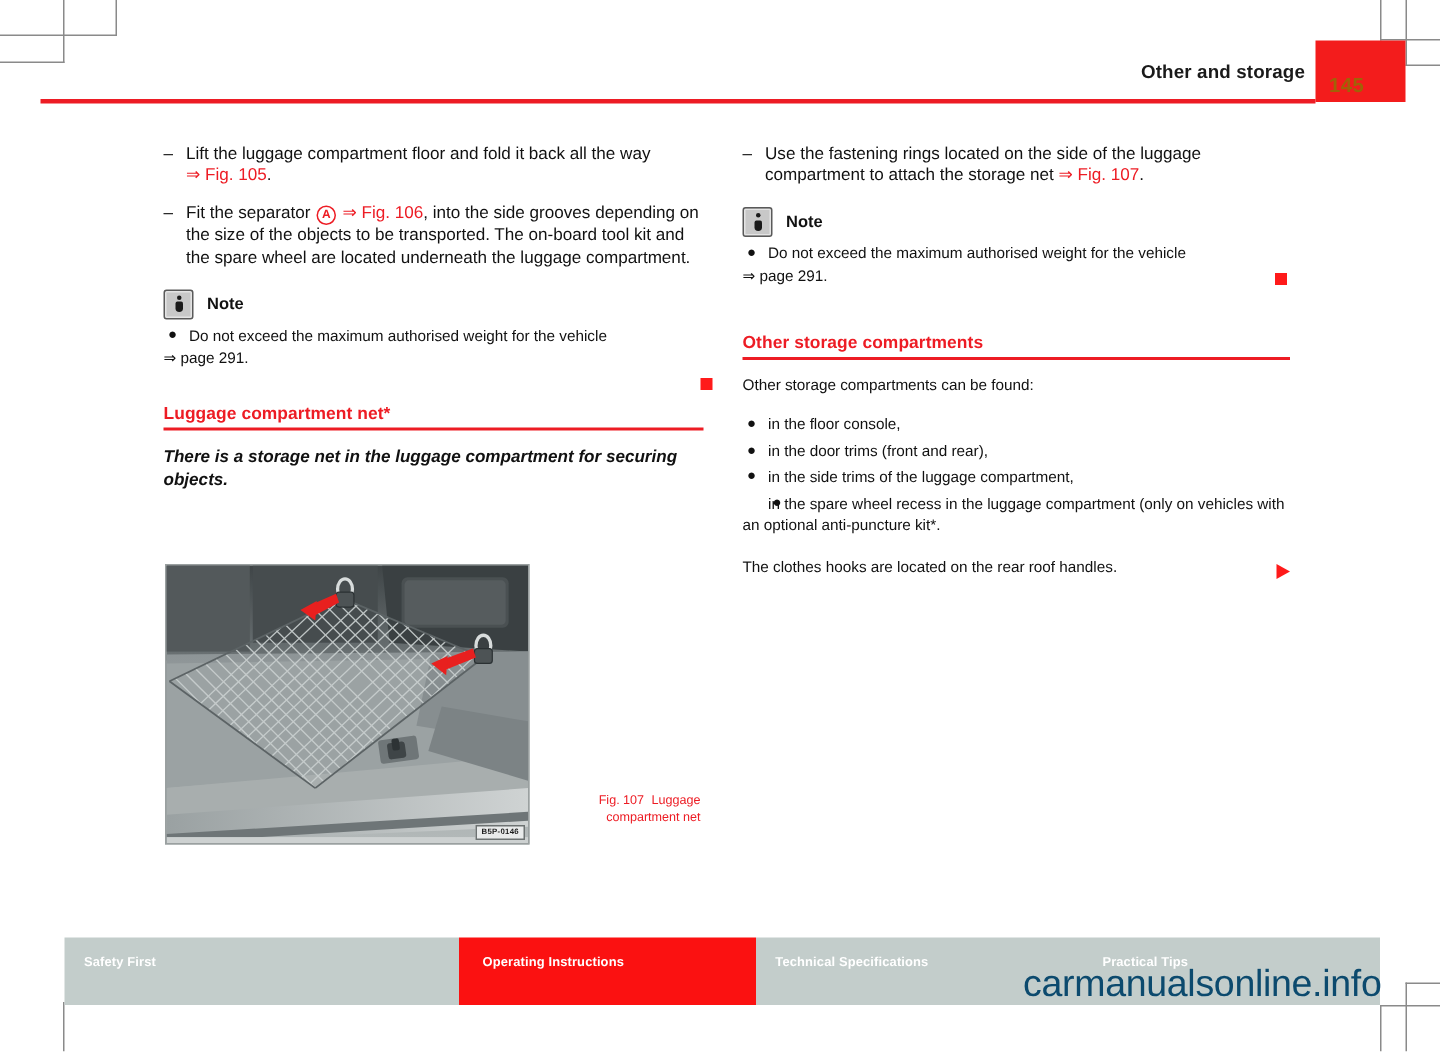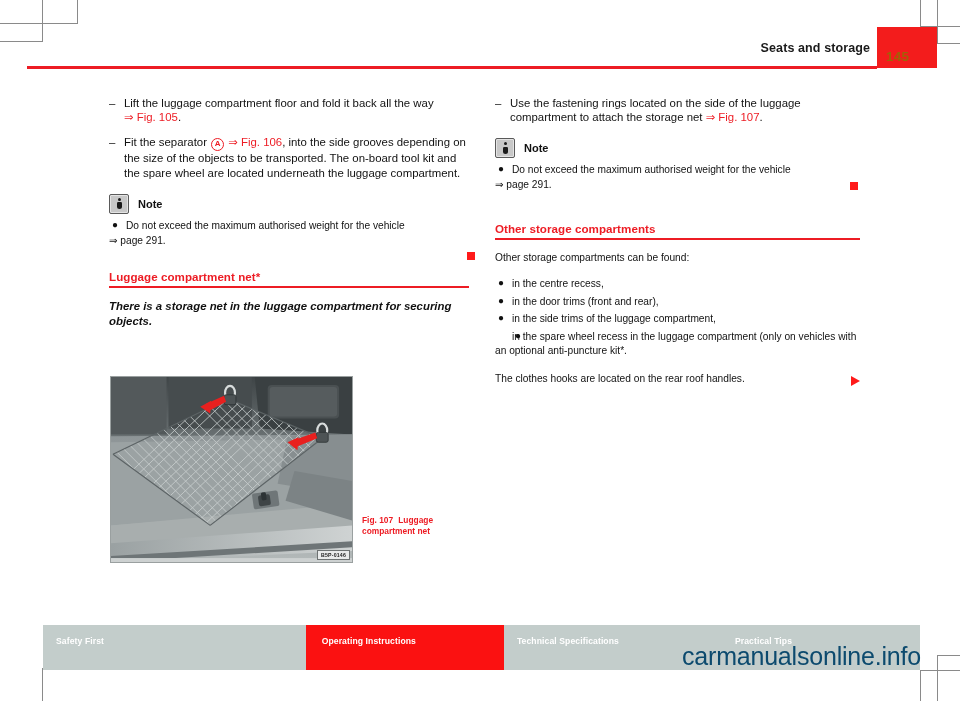--- a/index.html
+++ b/index.html
@@ -192,26 +192,27 @@
     border: 1px solid #6d7272;
     font-size: 5.2px;
     font-weight: bold;
     color: #1c1c1c;
     padding: 1px 3px;
     letter-spacing: .2px;
     font-family: "Liberation Sans", sans-serif;
   }
   #figure-caption {
     position: absolute;
-    left: 362px; top: 515px;
+    left: 362px; top: 528px;
     width: 105px;
     font-size: 8.4px;
-    font-weight: bold;
+    font-weight: normal;
     line-height: 10.5px;
     color: #ed1c24;
+    text-align: right;
   }
   #figure-caption .cap-num { margin-right: 5px; }
 
   
   #footer-nav {
     position: absolute;
     left: 43px; top: 625px;
     width: 877px; height: 45px;
     display: flex;
   }
@@ -254,21 +255,21 @@
 <div class="cropmark" style="left:937px; top:43px; width:23px; height:1px;"></div>
 
 <div class="cropmark" style="left:920px; top:670px; width:40px; height:1px;"></div>
 <div class="cropmark" style="left:920px; top:670px; width:1px; height:31px;"></div>
 <div class="cropmark" style="left:937px; top:655px; width:23px; height:1px;"></div>
 <div class="cropmark" style="left:937px; top:655px; width:1px; height:46px;"></div>
 
 <div class="cropmark" style="left:42px; top:668px; width:1px; height:33px;"></div>
 
 <div id="header-rule"></div>
-<div id="page-title">Seats and storage</div>
+<div id="page-title">Other and storage</div>
 <div id="page-number-block"></div>
 <div id="page-number">145</div>
 
 <div class="column" id="left-column">
 
   <div class="dash-item">
     <span class="dash">–</span><span>Lift the luggage compartment floor and fold it back all the way </span><span class="arrow-ref">⇒ Fig. 105</span><span>.</span>
   </div>
 
   <div class="dash-item">
@@ -429,21 +430,21 @@
     <span class="bullet">●</span><span>Do not exceed the maximum authorised weight for the vehicle</span>
   </div>
   <div class="plain" style="margin-top:-4px;">⇒ page 291.</div>
 
   <div class="section" style="margin-top:30px;">
     <div class="section-title">Other storage compartments</div>
     <div class="section-rule"></div>
     <div class="plain" style="margin-bottom:12px;">Other storage compartments can be found:</div>
 
     <div class="bullet-item tight">
-      <span class="bullet">●</span><span>in the centre recess,</span>
+      <span class="bullet">●</span><span>in the floor console,</span>
     </div>
     <div class="bullet-item tight">
       <span class="bullet">●</span><span>in the door trims (front and rear),</span>
     </div>
     <div class="bullet-item tight">
       <span class="bullet">●</span><span>in the side trims of the luggage compartment,</span>
     </div>
     <div class="bullet-item tight" style="padding-left:0; text-indent:17px;">
       <span class="bullet" style="left:3px;">●</span><span>in the spare wheel recess in the luggage compartment (only on vehicles with an optional anti-puncture kit*.</span>
     </div>

